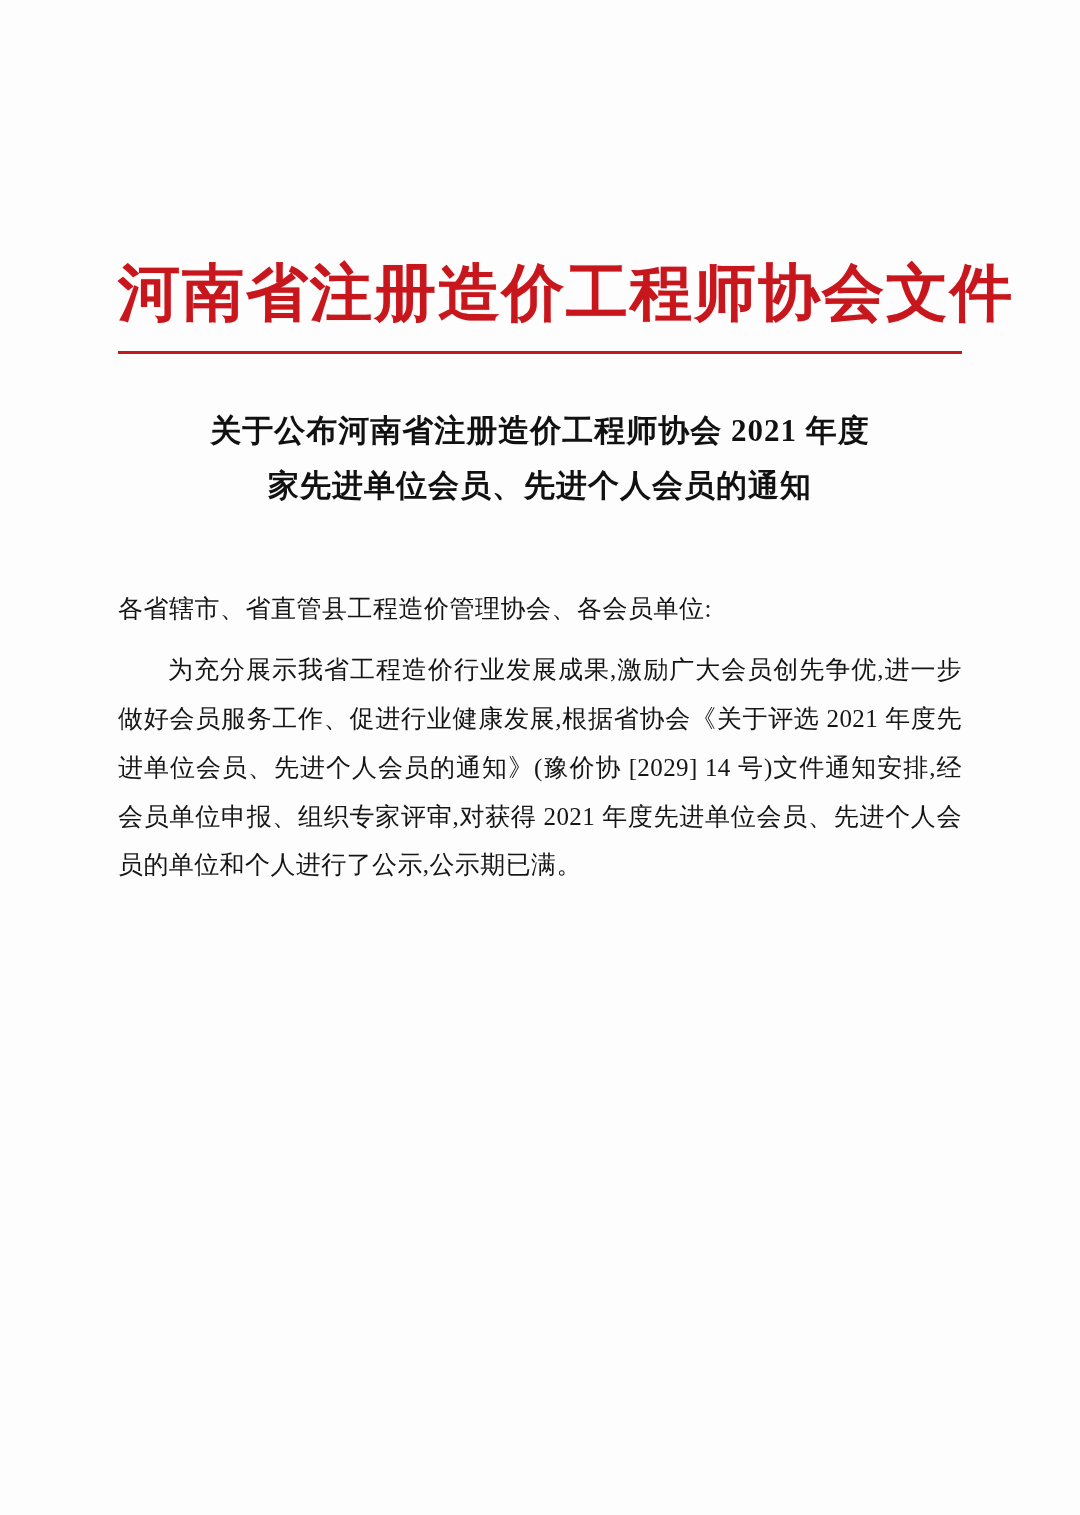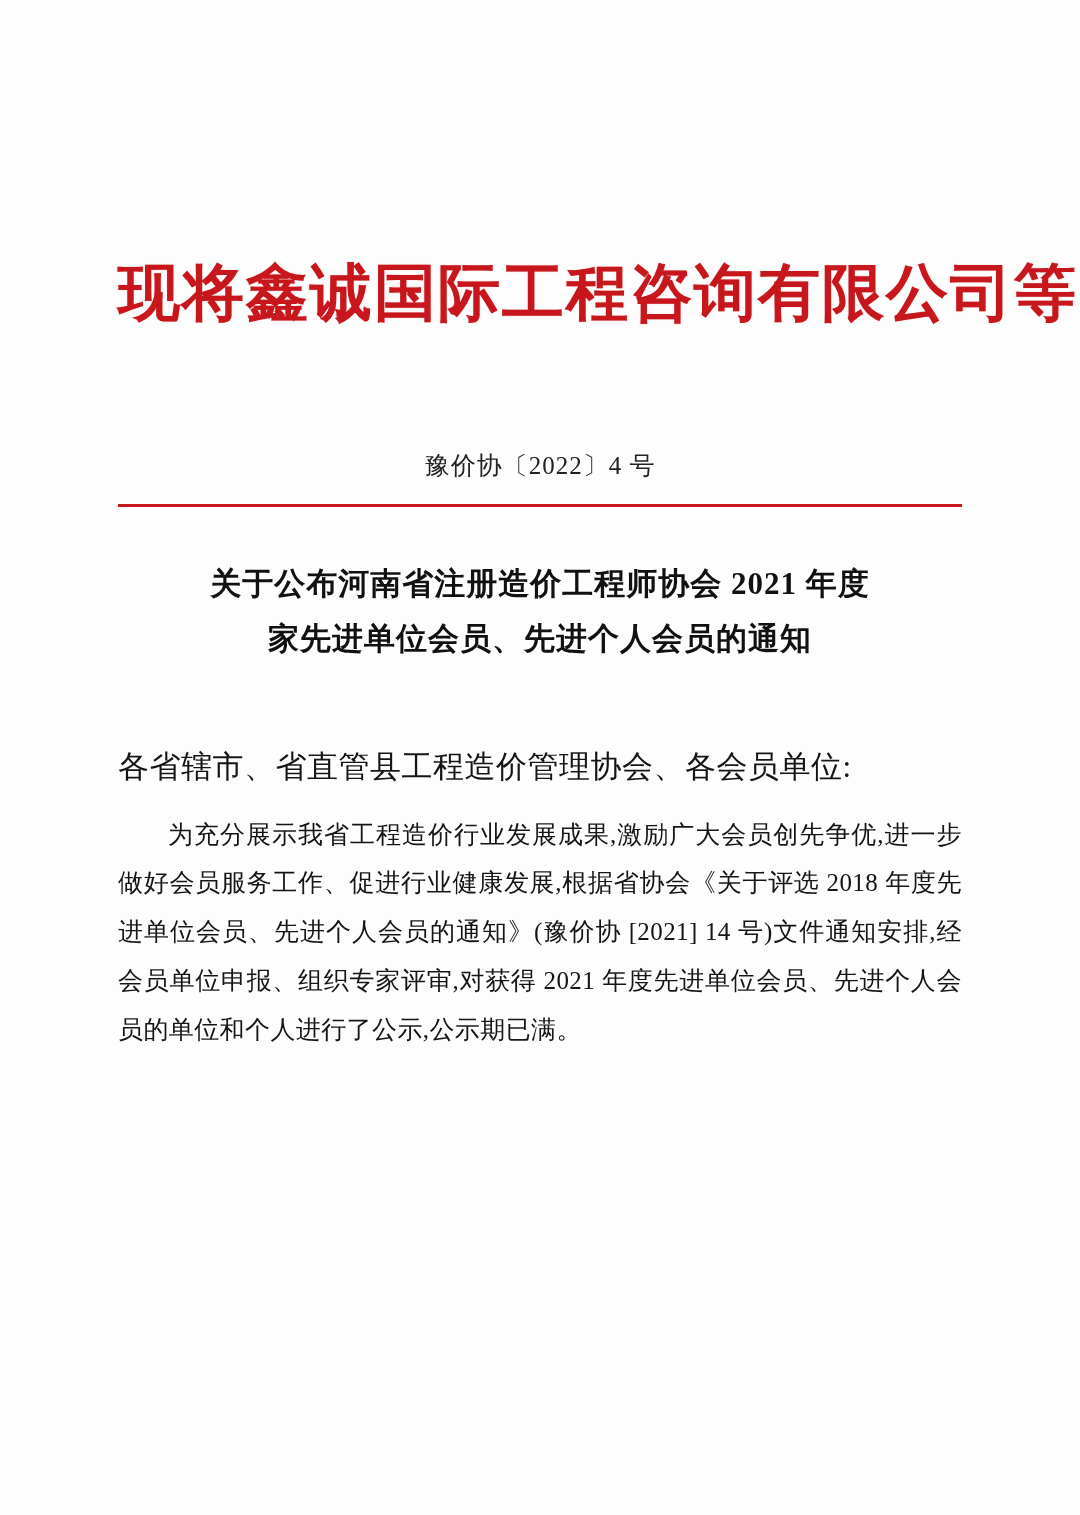--- a/index.html
+++ b/index.html
@@ -69,21 +69,21 @@
     letter-spacing: 1px;
     color: #111;
   }
   .doc-title .line {
     display: block;
   }
 
   
   .salutation {
     margin-top: 72px;
-    font-size: 31px;
+    font-size: 25px;
     line-height: 1.9;
     letter-spacing: 0.5px;
     color: #151515;
   }
   .para {
     margin-top: 14px;
     font-size: 25px;
     line-height: 1.95;
     letter-spacing: 0.4px;
     text-align: justify;
@@ -94,30 +94,29 @@
   .para.tight {
     margin-top: 26px;
   }
 </style>
 </head>
 <body>
 
 <div class="page">
   <div class="doc-body">
 
-    <div class="masthead">现将鑫诚国际工程咨询有限公司等</div>
+    <div class="masthead">河南省注册造价工程师协会文件</div>
 
-    <div class="doc-number">豫价协〔2022〕4 号</div>
 
     <div class="red-rule"></div>
 
     <div class="doc-title">
       <span class="line">关于公布河南省注册造价工程师协会 2021 年度</span>
       <span class="line">家先进单位会员、先进个人会员的通知</span>
     </div>
 
     <div class="salutation">各省辖市、省直管县工程造价管理协会、各会员单位:</div>
 
-    <div class="para">为充分展示我省工程造价行业发展成果,激励广大会员创先争优,进一步做好会员服务工作、促进行业健康发展,根据省协会《关于评选 2018 年度先进单位会员、先进个人会员的通知》(豫价协 [2021] 14 号)文件通知安排,经会员单位申报、组织专家评审,对获得 2021 年度先进单位会员、先进个人会员的单位和个人进行了公示,公示期已满。</div>
+    <div class="para">为充分展示我省工程造价行业发展成果,激励广大会员创先争优,进一步做好会员服务工作、促进行业健康发展,根据省协会《关于评选 2021 年度先进单位会员、先进个人会员的通知》(豫价协 [2029] 14 号)文件通知安排,经会员单位申报、组织专家评审,对获得 2021 年度先进单位会员、先进个人会员的单位和个人进行了公示,公示期已满。</div>
 
 
   </div>
 </div>
 
 </body></html>

